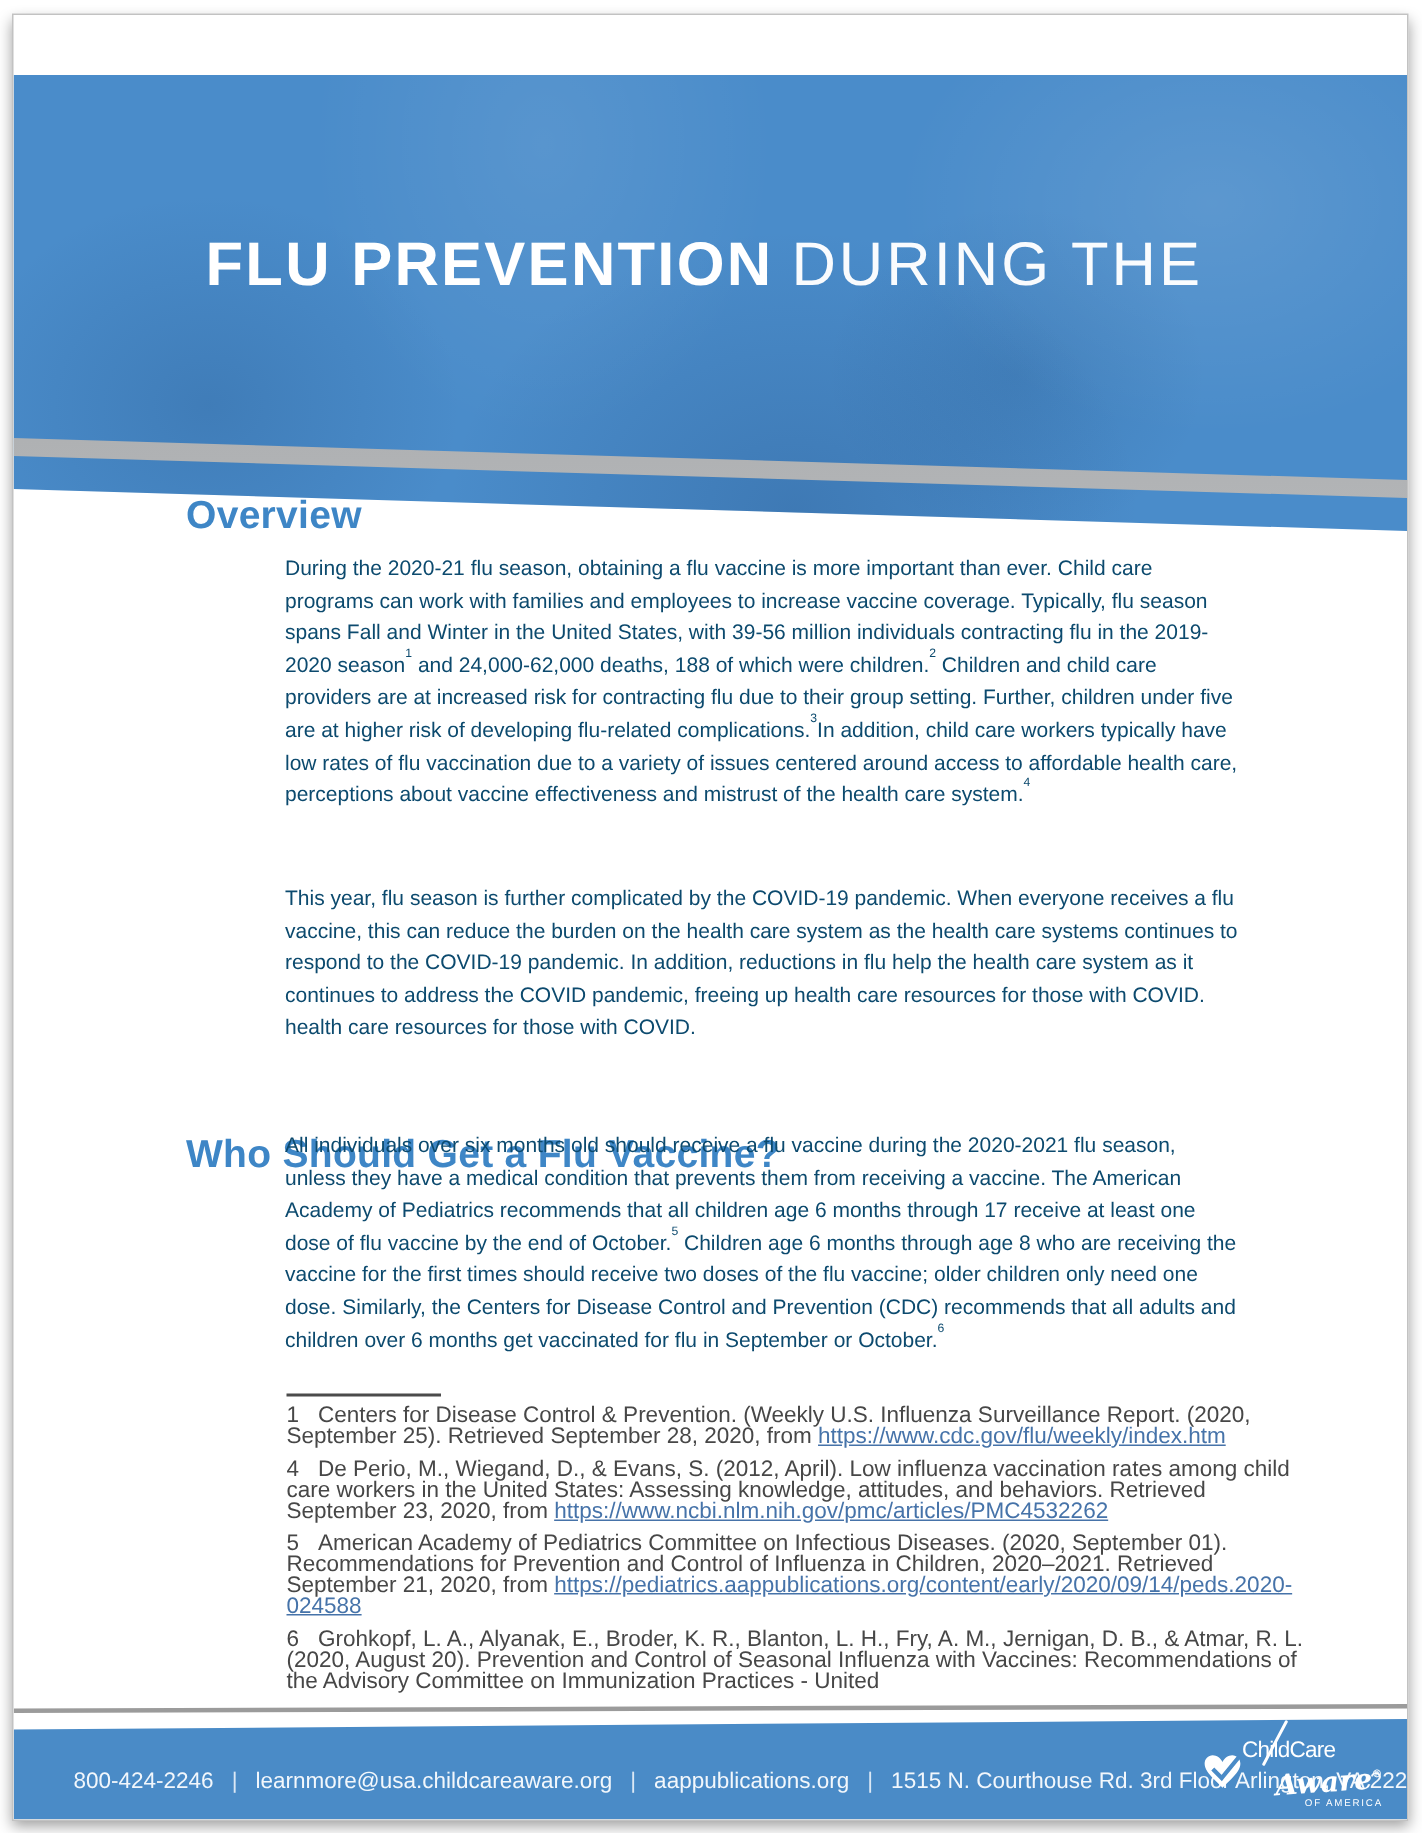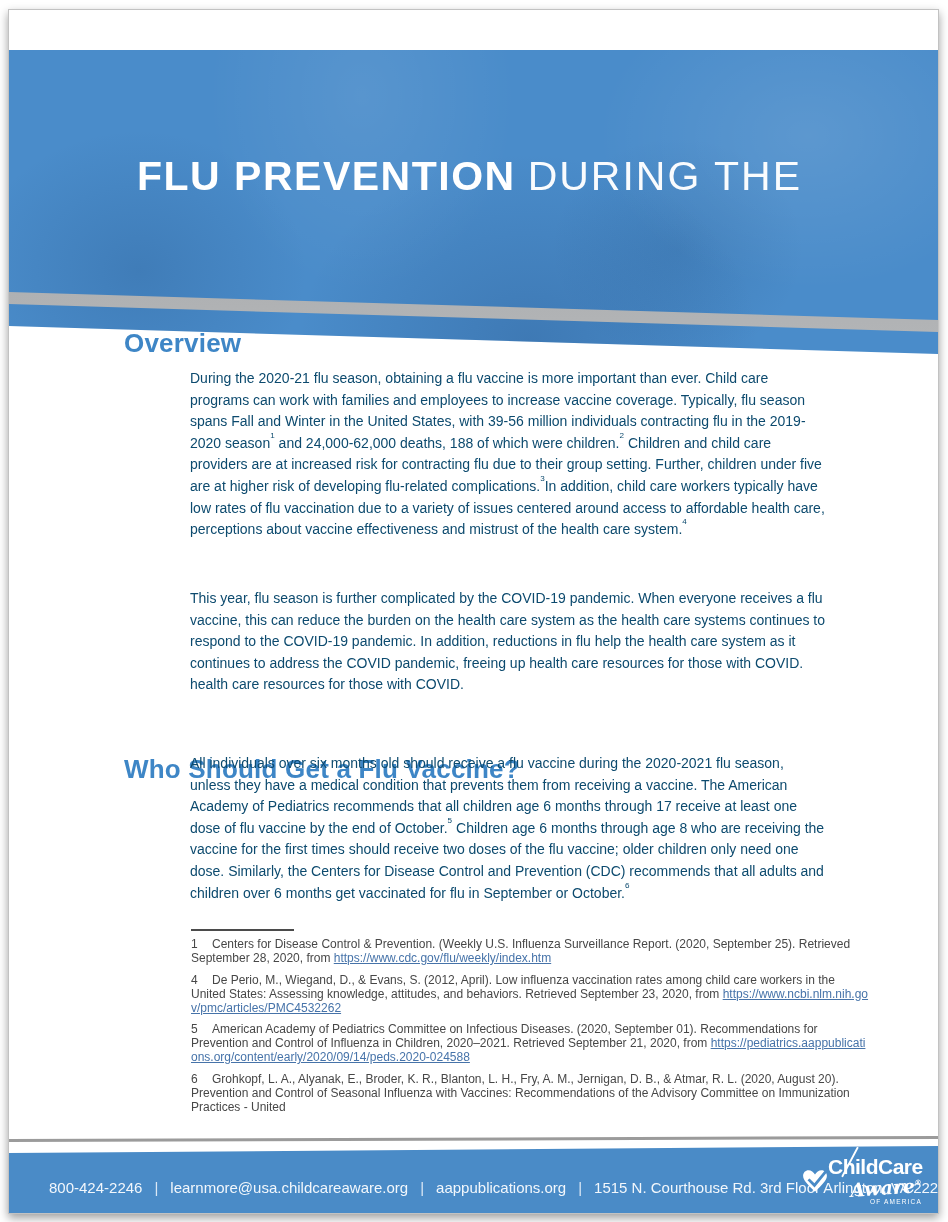--- a/index.html
+++ b/index.html
@@ -47,21 +47,21 @@
   .para{
     position:absolute;left:181px;width:637px;margin:0;
     color:#0c4a6e;font-size:14px;line-height:21.6px;
   }
   sup.fnref{font-size:.58em;position:relative;top:-.5em;line-height:0;}
   .fn-divider{
     position:absolute;left:182px;top:919px;width:103px;height:2px;background:#4b4b4b;
   }
   .footnotes{
     position:absolute;left:182px;top:927px;width:678px;
-    color:#474747;font-size:12px;line-height:14px;
+    color:#474747;font-size:15px;line-height:14px;
   }
   .footnote{margin:0 0 7.5px 0;}
   .footnote .fn-num{display:inline-block;min-width:10px;margin-right:11px;}
   .footnote a{color:#4673a9;text-decoration:underline;cursor:pointer;word-break:break-all;}
   
   .footer-line{
     position:absolute;left:0;top:1126px;width:100%;height:8px;background:transparent;
   }
   .footer-line::before{
     content:"";position:absolute;left:0;top:0;width:100%;height:8px;
@@ -79,21 +79,21 @@
   .footer-row .sep{margin:0 12px;color:#dbe8f5;}
   .logo{
     position:absolute;right:14px;top:12px;width:122px;height:52px;color:#ffffff;
   }
   .logo-heart{position:absolute;left:0;top:14px;}
   .logo-swoosh{
     position:absolute;left:47px;top:-10px;width:2px;height:34px;background:#ffffff;
     transform:rotate(28deg);border-radius:1px;
   }
   .logo-text{position:absolute;left:26px;top:2px;width:96px;}
-  .logo-line1{font-weight:700;font-size:21px;line-height:19px;letter-spacing:-.5px;}
+  .logo-line1{font-weight:400;font-size:15px;line-height:19px;letter-spacing:-.5px;}
   .logo-line2{
     font-family:"DejaVu Serif", serif;font-style:italic;font-weight:700;
     font-size:19px;line-height:17px;margin-left:22px;transform:rotate(-4deg);
   }
   .logo-line2 .reg{font-size:7px;vertical-align:super;font-style:normal;}
   .logo-line3{font-size:6.5px;letter-spacing:1.2px;text-align:right;margin-top:2px;margin-right:2px;}
 </style>
 </head>
 <body>
 

